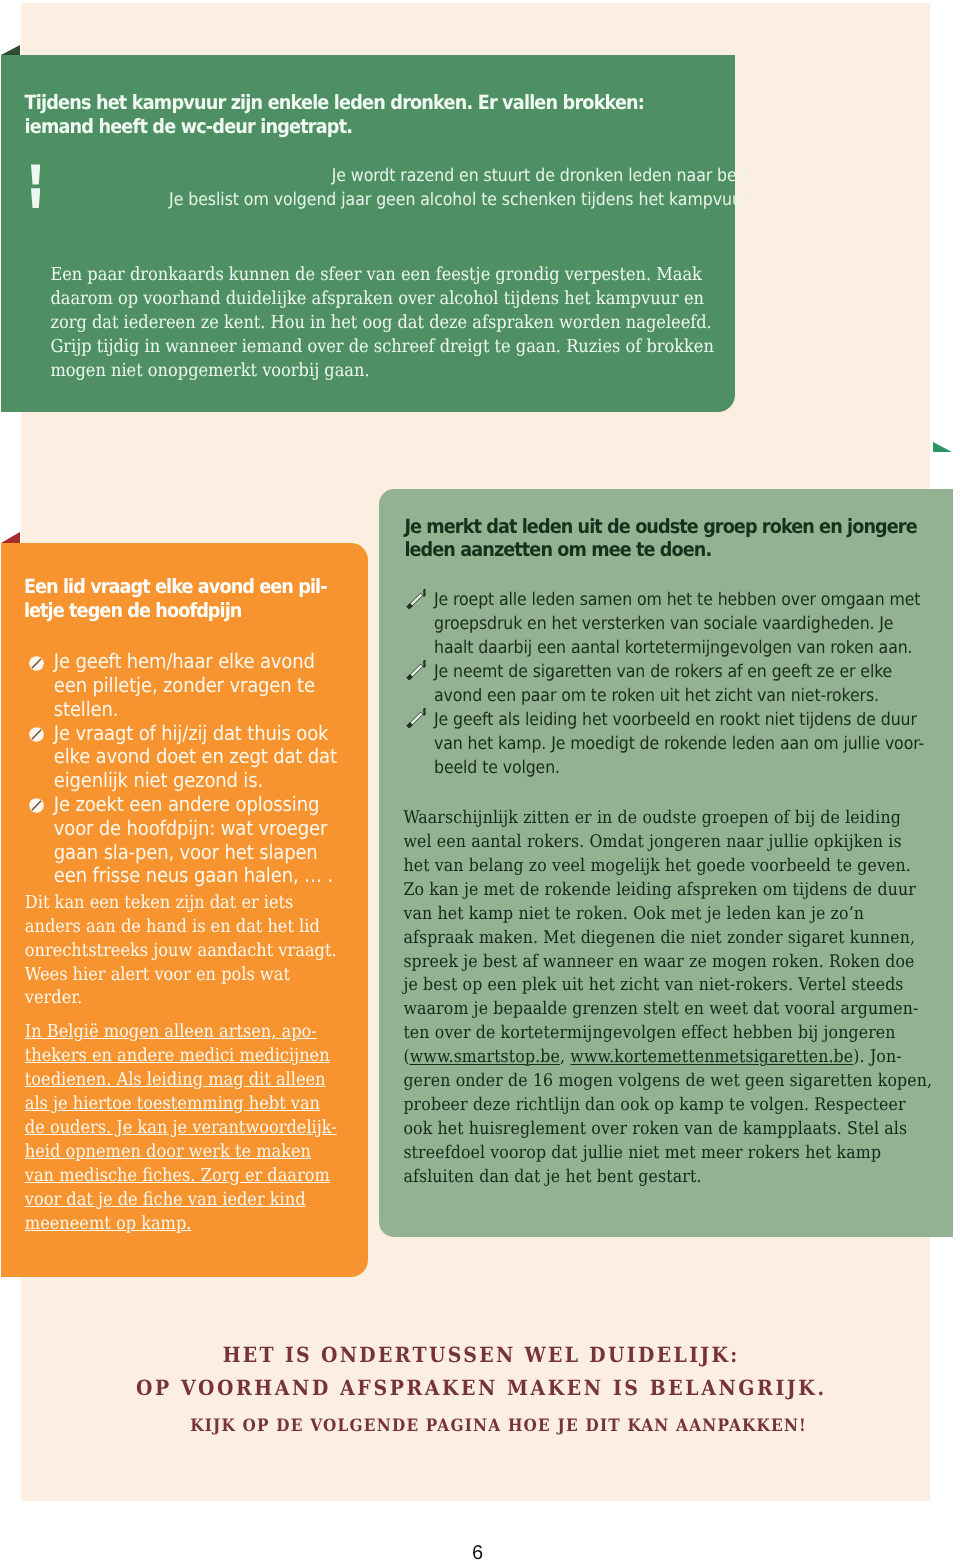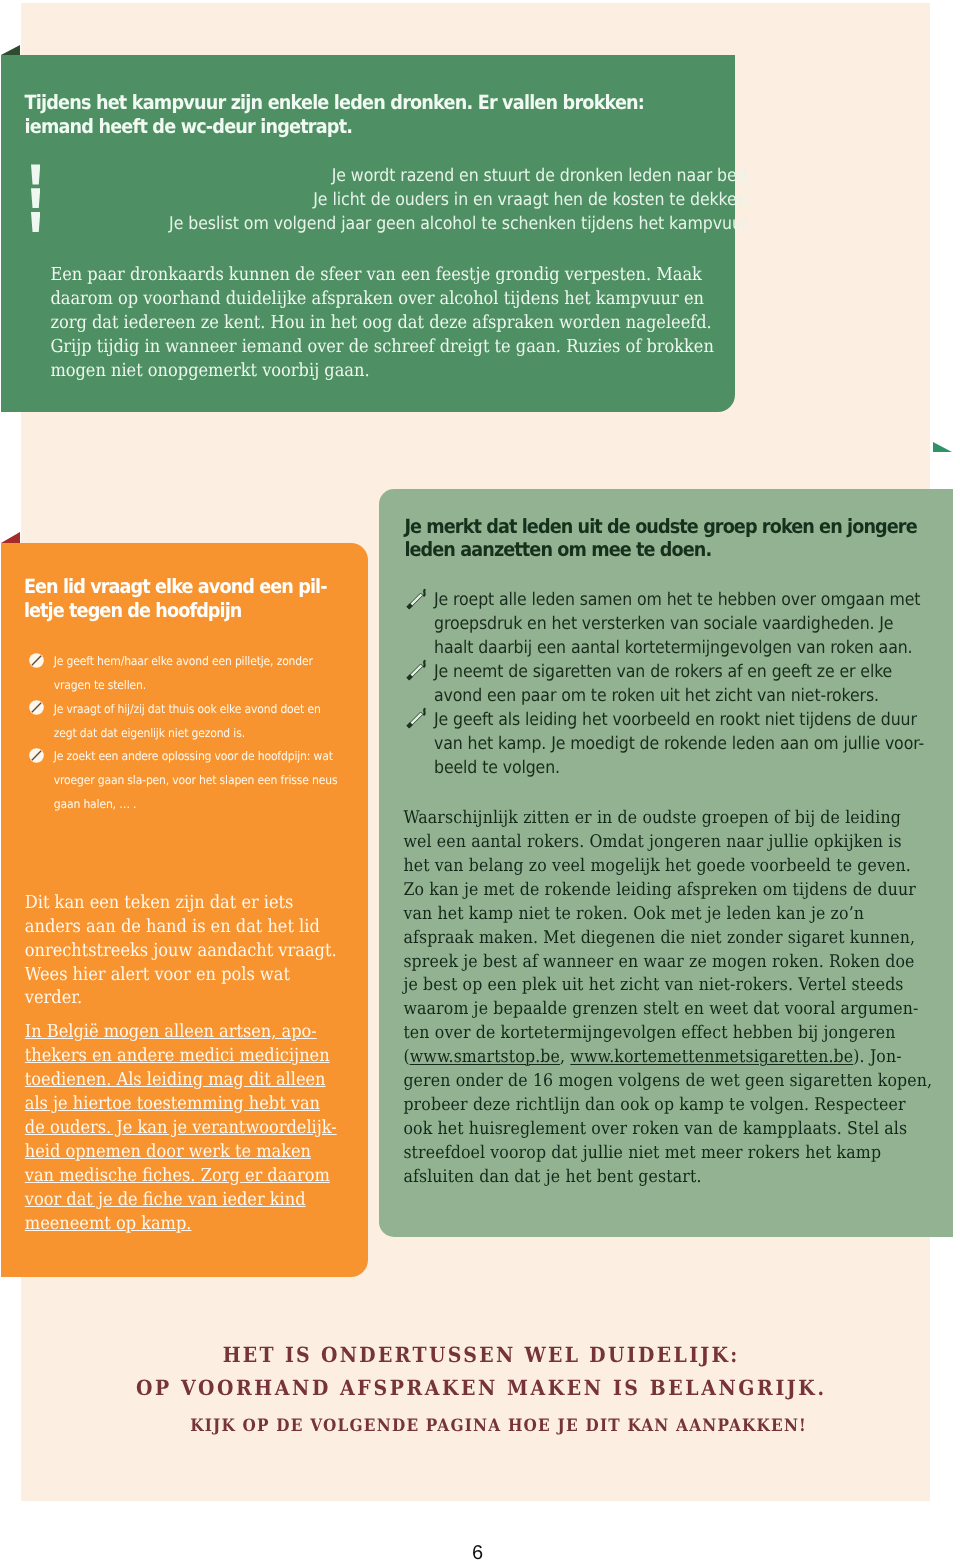--- a/index.html
+++ b/index.html
@@ -22,21 +22,21 @@
         clip-path:polygon(0% 0%,100% 0%,83.5% 100%,16.5% 100%);}
   .gb-body{position:absolute;left:49.4px;top:207.9px;width:672px;color:#EFF7F0;
            font-family:"DejaVu Serif","Liberation Serif",serif;font-stretch:condensed;font-size:18px;line-height:23.9px;}
 
   
   #orangebox{left:1px;top:543px;width:367px;height:734px;background:#F7942F;border-radius:0 17px 17px 0;}
   #orangefold{left:1px;top:532px;border-bottom:11px solid #A52A2A;border-left:19.5px solid transparent;}
   .ob-head{position:absolute;left:22.9px;top:31.7px;width:340px;color:#FFFFFF;
            font-size:19.6px;font-weight:bold;line-height:23.9px;letter-spacing:-0.9px;}
   .ob-list{position:absolute;left:52.8px;top:107.2px;width:284px;}
-  .ob-li{position:relative;color:#FFF8F0;font-size:12px;line-height:23.8px;letter-spacing:-0.15px;}
+  .ob-li{position:relative;color:#FFF8F0;font-size:20px;line-height:23.8px;letter-spacing:-0.15px;}
   .ob-li .pill{position:absolute;left:-25px;top:2.4px;}
   .ob-body{position:absolute;left:23.8px;top:347.8px;width:315px;color:#FFF8F0;
            font-family:"DejaVu Serif","Liberation Serif",serif;font-stretch:condensed;font-size:18px;line-height:23.9px;}
   .ob-body p{margin:0;}
   .ob-body p + p{margin-top:10px;text-decoration:underline;}
 
   
   #lgbox{left:379px;top:452px;width:574px;height:748px;background:#92B291;border-radius:15px 0 0 15px;margin-top:37px;}
   #lgfold{left:933px;top:442px;border-bottom:10px solid #2E9467;border-right:19px solid transparent;}
   .lg-head{position:absolute;left:25.4px;top:25.5px;width:530px;color:#16301B;
@@ -62,21 +62,20 @@
 <body>
 
 <div id="page">
   <div class="creambg"></div>
 
   <div class="fold" id="greenfold"></div>
   <div class="box" id="greenbox">
     <div class="gb-head">Tijdens het kampvuur zijn enkele leden dronken. Er vallen brokken: iemand heeft de wc-deur ingetrapt.</div>
     <div class="gb-list">
       <div class="gb-li"><span class="exmark"></span><span>Je wordt razend en stuurt de dronken leden naar bed.</span></div>
-      <div class="gb-li"><span class="exmark"></span><span>Je licht de ouders in en vraagt hen de kosten te dekken.</span></div>
       <div class="gb-li"><span class="exmark"></span><span>Je beslist om volgend jaar geen alcohol te schenken tijdens het kampvuur.</span></div>
     </div>
     <div class="gb-body">Een paar dronkaards kunnen de sfeer van een feestje grondig verpesten. Maak daarom op voorhand duidelijke afspraken over alcohol tijdens het kampvuur en zorg dat iedereen ze kent. Hou in het oog dat deze afspraken worden nageleefd. Grijp tijdig in wanneer iemand over de schreef dreigt te gaan. Ruzies of brokken mogen niet onopgemerkt voorbij gaan.</div>
   </div>
 
   <div class="fold" id="orangefold"></div>
   <div class="box" id="orangebox">
     <div class="ob-head">Een lid vraagt elke avond een pil-​letje tegen de hoofdpijn</div>
     <div class="ob-list">
       <div class="ob-li"><span class="pill"><svg width="15" height="15" viewBox="0 0 15 15">

